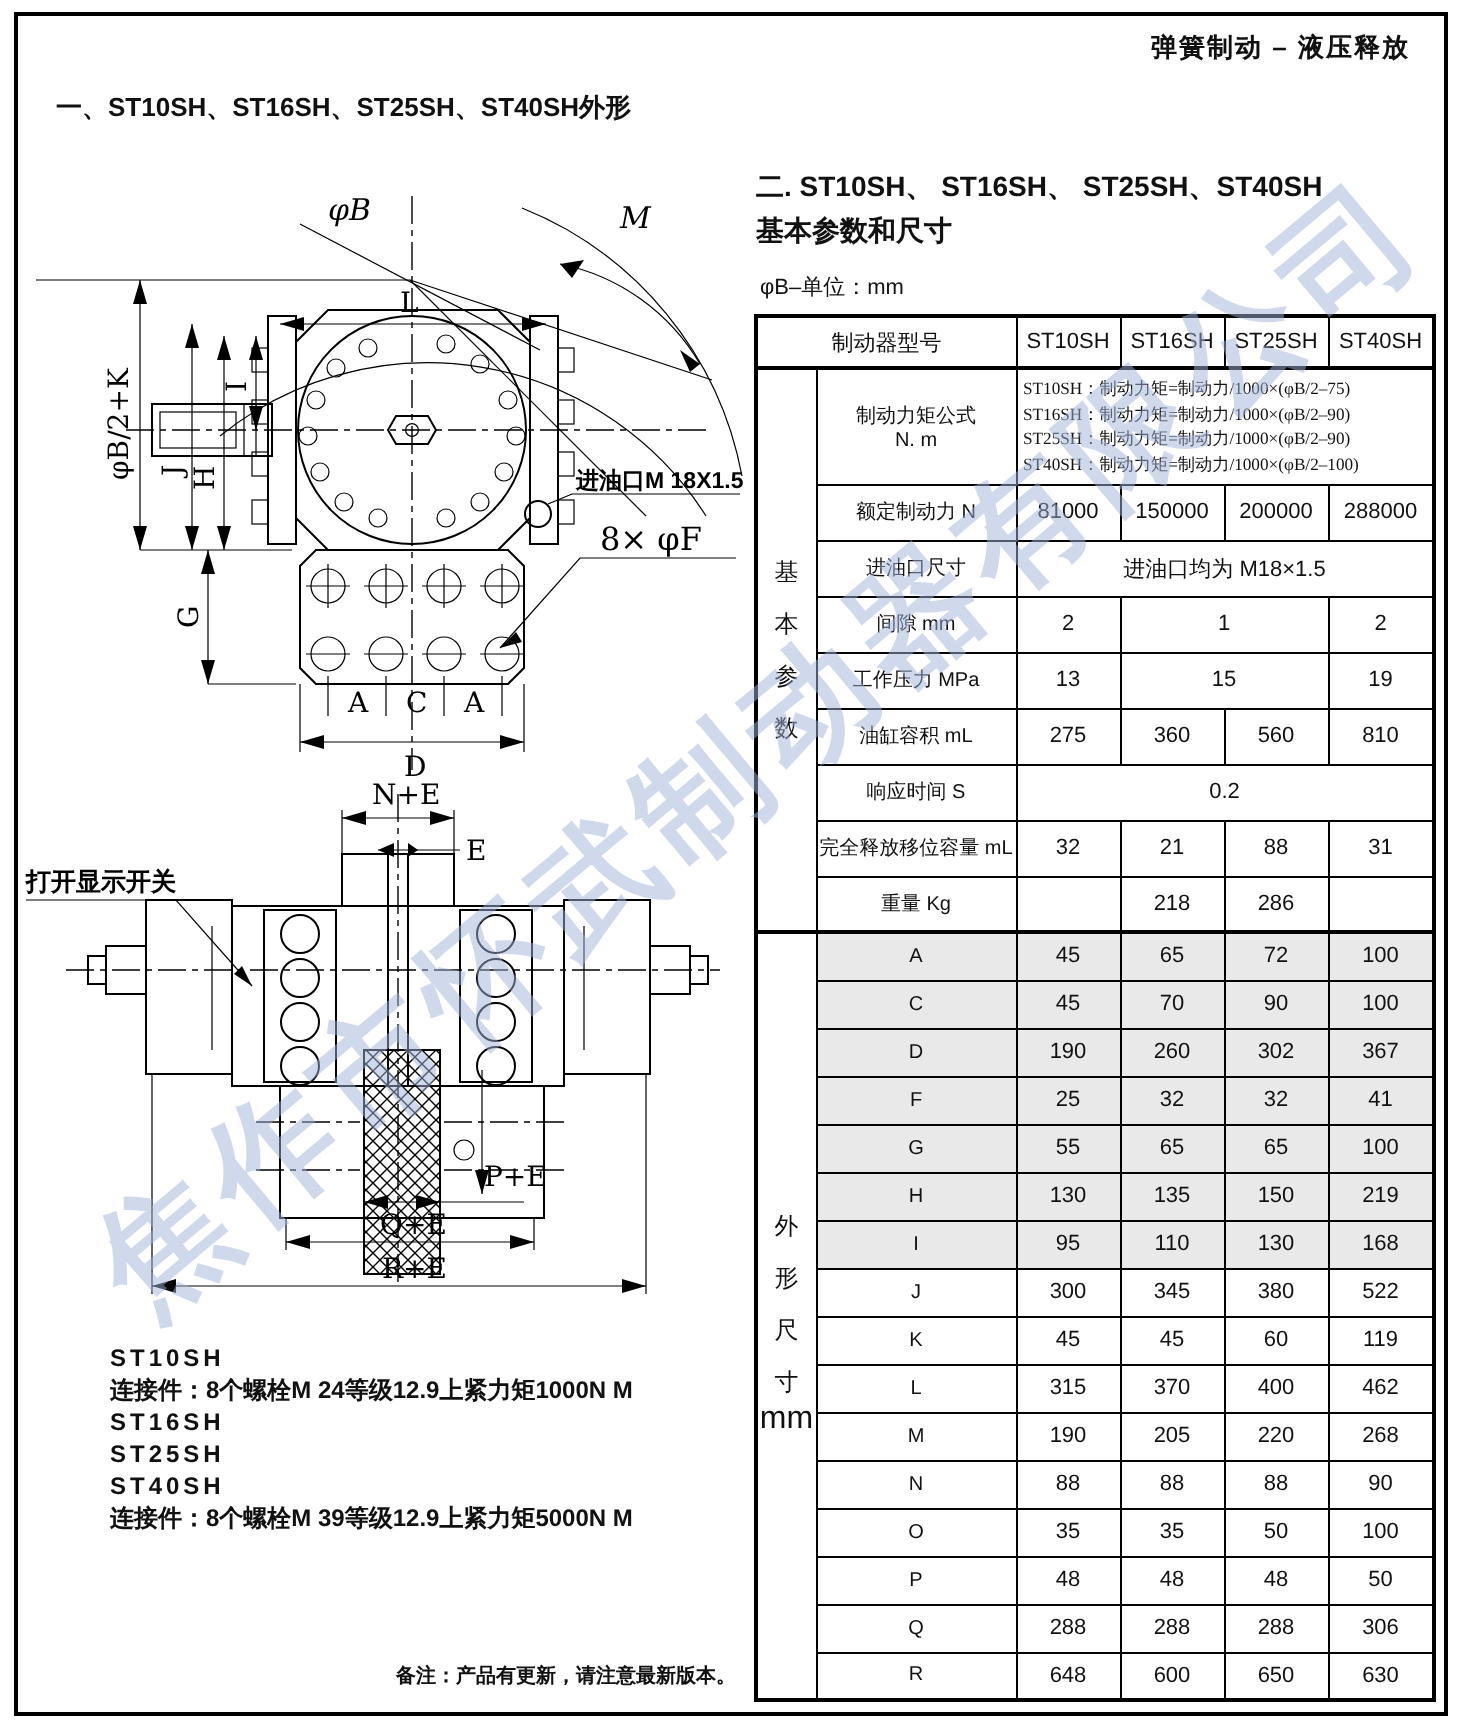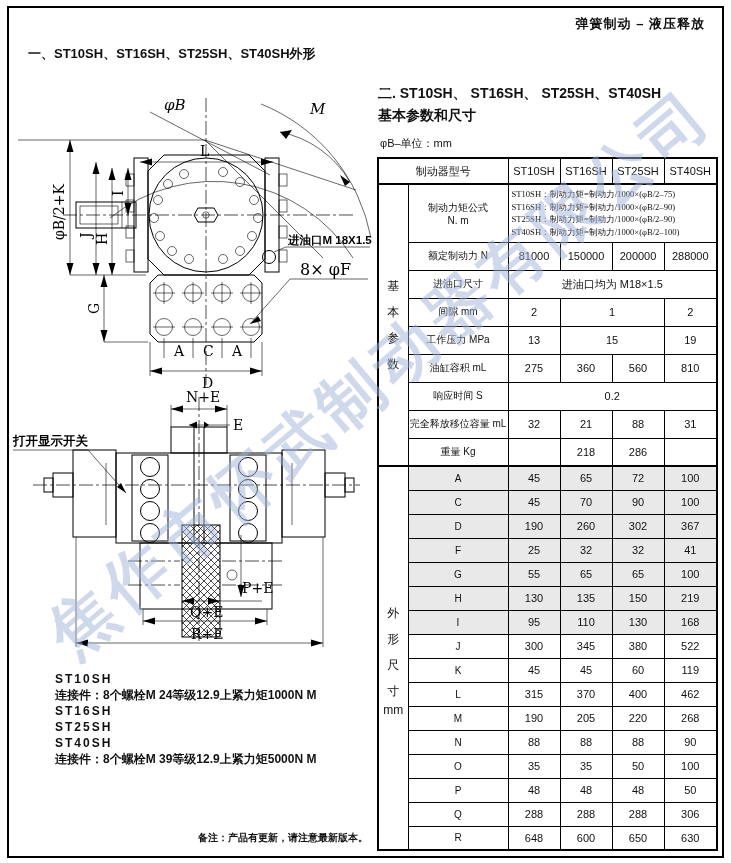--- a/index.html
+++ b/index.html
@@ -17,21 +17,21 @@
   .watermark{position:absolute;left:58px;top:600px;transform:rotate(-40deg);transform-origin:0 50%;
              font-size:64px;font-weight:bold;color:#a2b4da;opacity:.5;letter-spacing:6px;
              white-space:nowrap;z-index:6;pointer-events:none;}
   
   .spec-wrap{position:absolute;left:377px;top:157px;z-index:2;}
   table.spec{border-collapse:collapse;border:2px solid #000;table-layout:fixed;width:339px;}
   table.spec td{border:1px solid #000;text-align:center;vertical-align:middle;
                 font-size:11px;padding:0;overflow:hidden;}
   table.spec td.lbl{font-size:10px;}
   table.spec td.grp{font-size:12px;line-height:26px;background:#fff;}
-  table.spec td.grp .u{font-size:12px;line-height:12px;display:block;}
+  table.spec td.grp .u{font-size:16px;line-height:12px;display:block;}
   table.spec td.formula{font-size:8.6px;text-align:left;padding-left:3px;line-height:12.5px;white-space:nowrap;font-family:Liberation Serif, serif;}
   table.spec tr.h-hdr{height:26px;padding-left:30px;} table.spec tr.h-hdr td{font-size:11px;}
   table.spec tr.h-form{height:58px;}
   table.spec tr.h-param{height:28px;}
   table.spec tr.h-dim{height:24px;}
   table.spec td.shade{background:#e9e9e9;}
   table.spec tr.group-start td{border-top:2px solid #000;}
   
   .draw{position:absolute;z-index:1;}
   .d1{left:18px;top:90px;}

